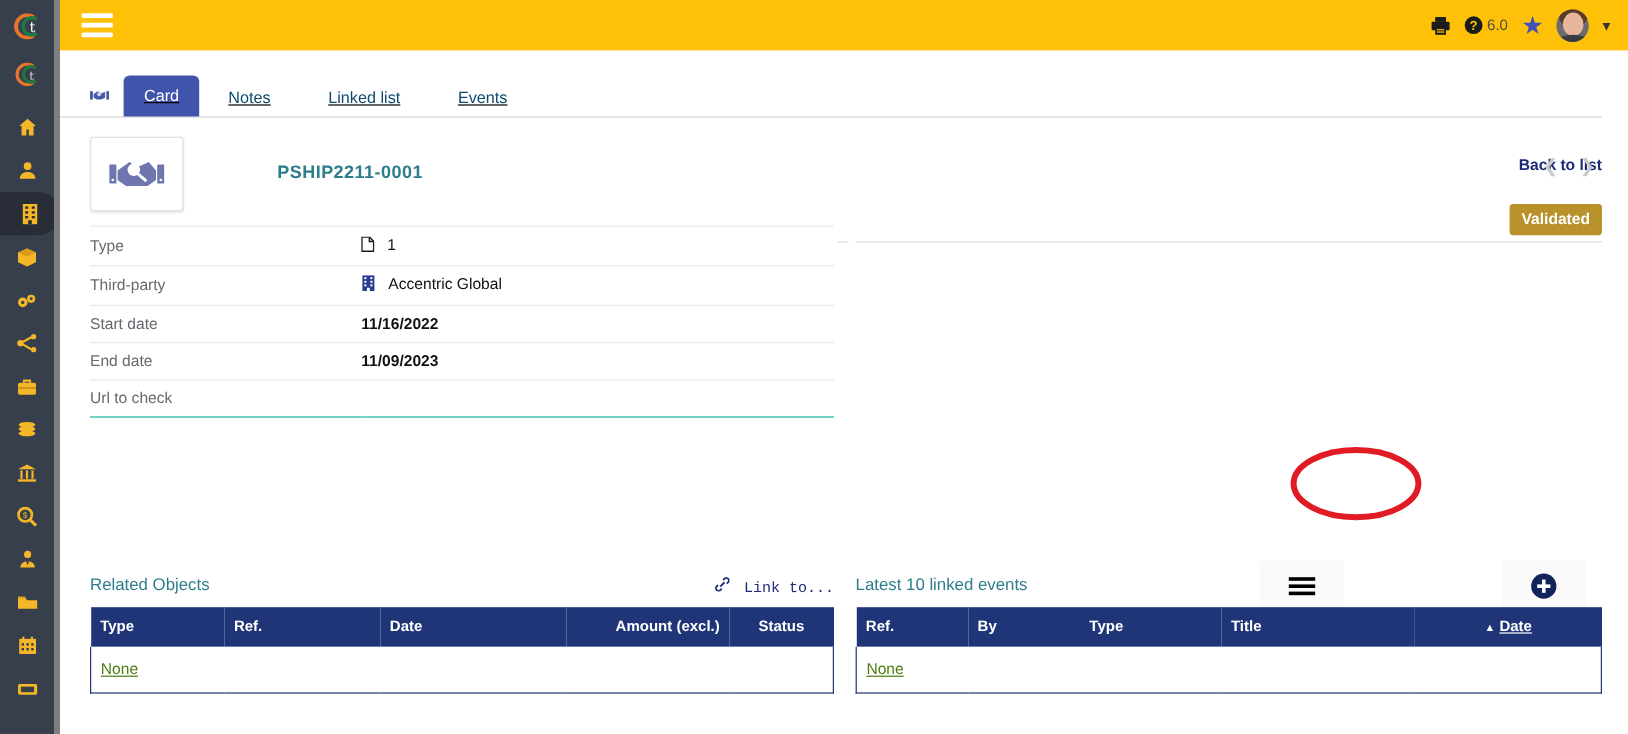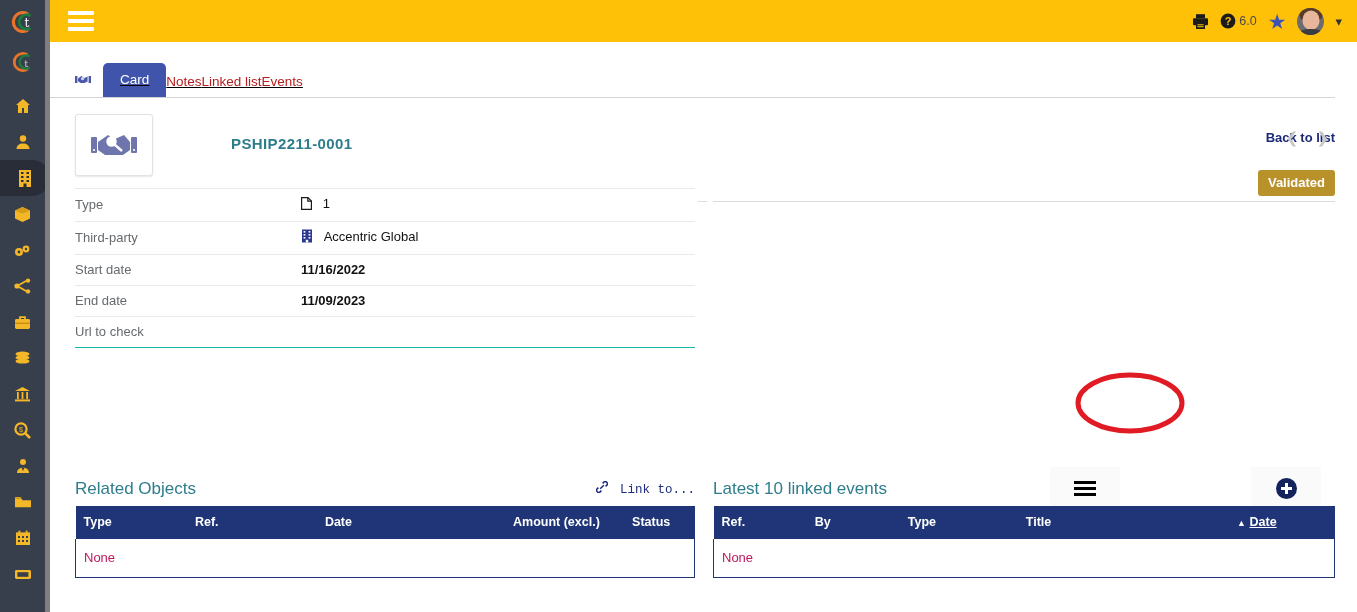--- a/index.html
+++ b/index.html
@@ -80,21 +80,21 @@
   .content { position: absolute; left: 50px; top: 42px; width: 1307px; }
 
   
   .tabs {
     position: relative; margin: 22px 0 0 0; padding-left: 25px;
     display: flex; align-items: flex-end; height: 34px;
     border-bottom: 1px solid #d4d4d4; width: 1285px; text-decoration: underline;
   }
   .tab-ico { color:#4b58a8; font-size:13px; margin: 0 12px 9px 0; }
   .tab {
-    font-size: 13.5px; color: #b91c1c; padding: 9px 0 9px;
+    font-size: 13.5px; color: #0c4a6e; padding: 9px 24px 9px;
     line-height: 1; cursor: pointer;
   }
   .tab.active {
     background: #4154ab; color: #ffffff;
     border-top-left-radius: 5px; border-top-right-radius: 5px;
     padding: 10px 17px 11px;
   }
 
   
   .card-head { position: relative; height: 90px; }
@@ -157,21 +157,21 @@
     position: absolute; left: 1074px; top: 371px;
     width: 112px; height: 64px; pointer-events: none;
   }
 
   
   .lower { position: absolute; left: 0; top: 425px; width: 1307px; }
   .panel { position: absolute; top: 0; }
   .panel-left { left: 25px; width: 620px; }
   .panel-right { left: 663px; width: 622px; }
   .panel-title {
-    font-size: 17px; color: #2e7d8c; position: absolute; top: 12px; left: 0;
+    font-size: 14px; color: #2e7d8c; position: absolute; top: 12px; left: 0;
   }
   .link-to {
     position: absolute; right: 0; top: 14px; font-size: 12.5px; color: #1d2a7a;
     cursor: pointer; white-space: nowrap; font-family: Liberation Mono, monospace;
   }
   .link-to .ico { margin-right: 4px; }
   .tool-btn {
     position: absolute; top: 0; width: 70px; height: 42px; background: #fafafa;
     display: flex; align-items: center; justify-content: center; cursor: pointer;
   }
@@ -195,23 +195,24 @@
     position: absolute; top: 39px; width: 100%; border-collapse: collapse;
   }
   table.grid th {
     background: #1f3577; color: #ffffff; font-size: 12.5px; font-weight: bold;
     text-align: left; padding: 9px 8px 10px; height: 31px;
   }
   table.grid th.ta-r { text-align: right; }
   table.grid th.ta-c { text-align: center; }
   table.grid th .sortu { text-decoration: underline; }
   table.grid td.none-cell {
-    font-size: 13px; color: #be185d; padding: 11px 8px 12px;
+    font-size: 13px; color: #4d7c0f; padding: 11px 8px 12px;
     background: #fff; border: 1px solid #1f3577; border-top: none;
     height: 38px;
+    text-decoration: underline;
   }
 </style>
 </head>
 <body>
 
 <div id="app">
 
   <div class="sidebar">
     <div class="sb-logo">
       <svg width="28" height="22" viewBox="0 0 28 22">

